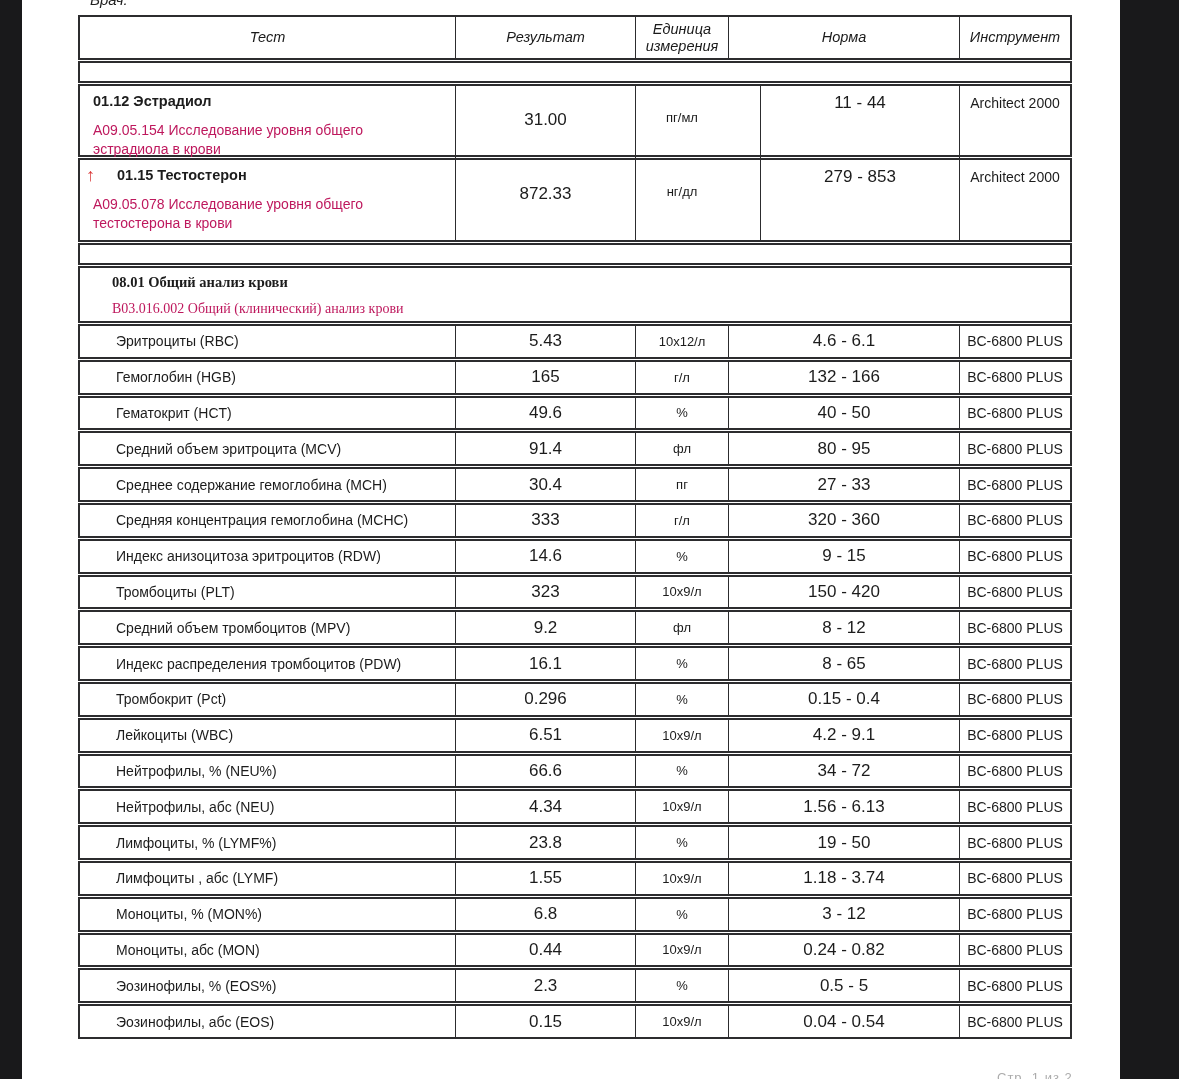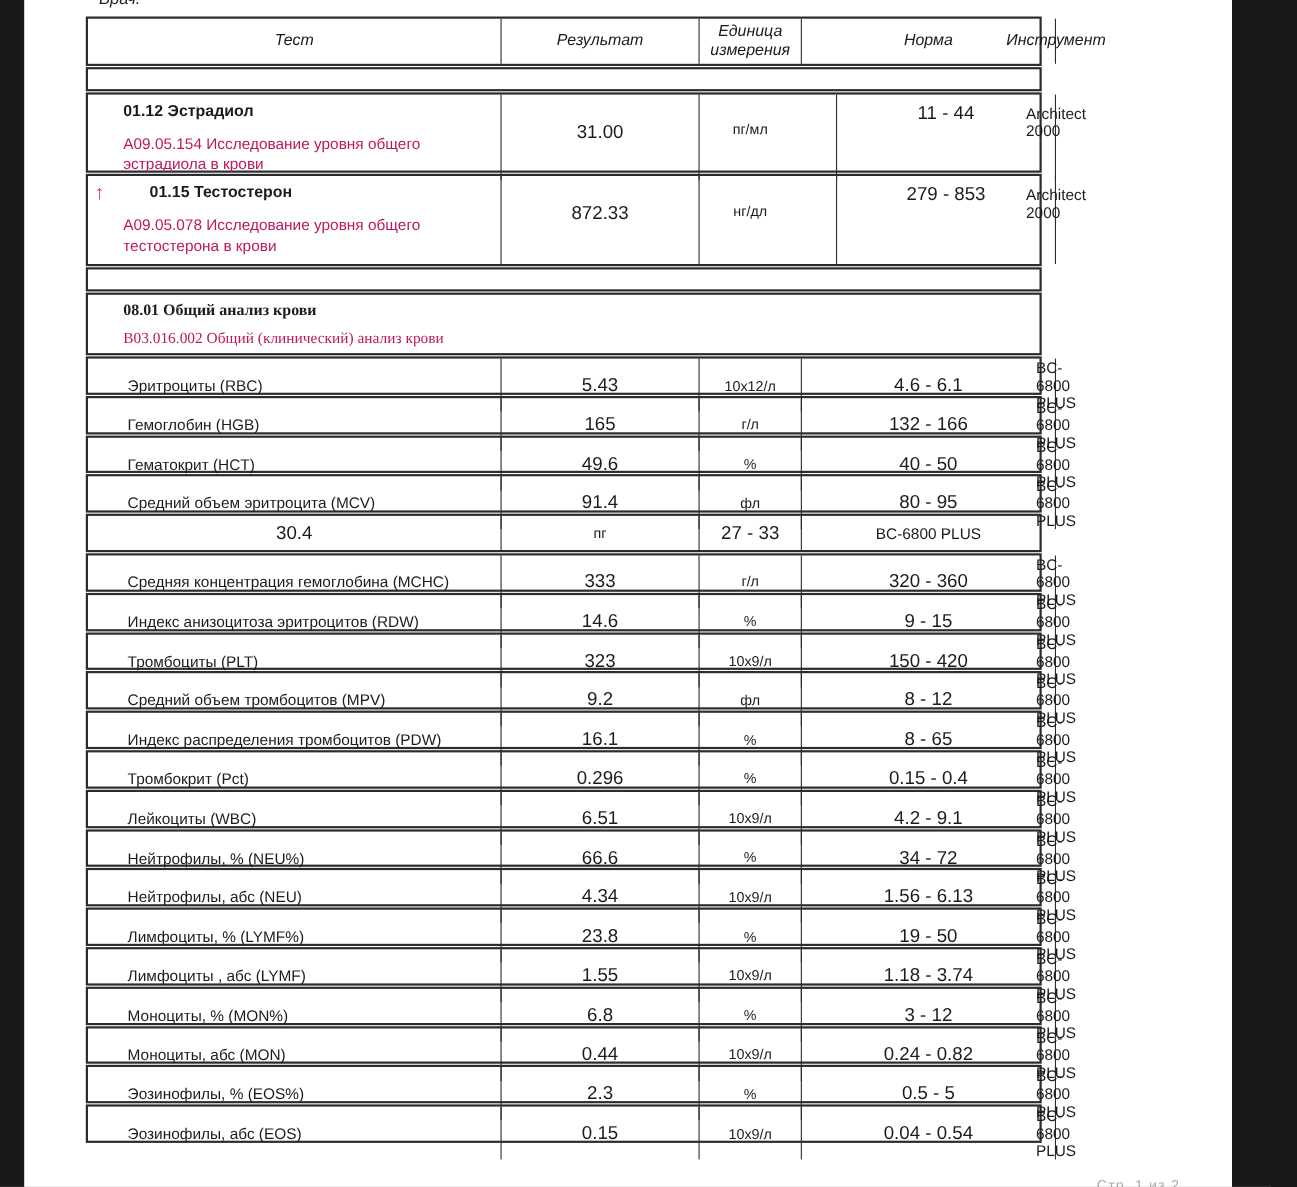--- a/index.html
+++ b/index.html
@@ -27,21 +27,21 @@
     position: absolute;
     left: 975px; top: 1070px;
     font-size: 13px;
     color: #8f8f8f;
     opacity: 0.75;
     letter-spacing: 1px;
   }
   .report-table {
     position: absolute;
     left: 56px; top: 15px;  
-    width: 869px;
+    width: 994px;
   }
   .t-row {
     border: 2px solid #2c2c2e;
     margin-bottom: 1px;
     background: #fff;
     display: grid;
     grid-template-columns: 375px 180px 93px 231px 1fr;
   }
   .t-row.single { display: block; font-family: Liberation Serif, serif; }
   .c {
@@ -63,21 +63,21 @@
   }
   
   .row-spacer { height: 22px; }
   
   .row-hormone .c { align-items: flex-start; }
   .cell-test {
     justify-content: flex-start !important;
     text-align: left;
     position: relative;
   }
-  .row-hormone .cell-test { padding: 7px 14px 6px 32px; }
+  .row-hormone .cell-test { padding: 7px 14px 6px 13px; }
   .flag-arrow {
     position: absolute;
     left: 6px; top: 6px;
     color: #d93636;
     font-size: 18px;
     line-height: 1;
     font-weight: 400;
   }
   .test-name { font-weight: bold; font-size: 14.5px; line-height: 1.2; }
   .test-desc { font-size: 14px; line-height: 1.3; margin-top: 11px; max-width: 316px; color: #be185d; }
@@ -180,20 +180,21 @@
 
   <div class="t-row row-cbc">
     <div class="c cell-test">Средний объем эритроцита (MCV)</div>
     <div class="c cell-result">91.4</div>
     <div class="c cell-unit">фл</div>
     <div class="c cell-norm">80 - 95</div>
     <div class="c cell-instr">BC-6800 PLUS</div>
   </div>
 
   <div class="t-row row-cbc">
+    <div class="c cell-test">Среднее содержание гемоглобина (MCH)</div>
     <div class="c cell-result">30.4</div>
     <div class="c cell-unit">пг</div>
     <div class="c cell-norm">27 - 33</div>
     <div class="c cell-instr">BC-6800 PLUS</div>
   </div>
 
   <div class="t-row row-cbc">
     <div class="c cell-test">Средняя концентрация гемоглобина (MCHC)</div>
     <div class="c cell-result">333</div>
     <div class="c cell-unit">г/л</div>

